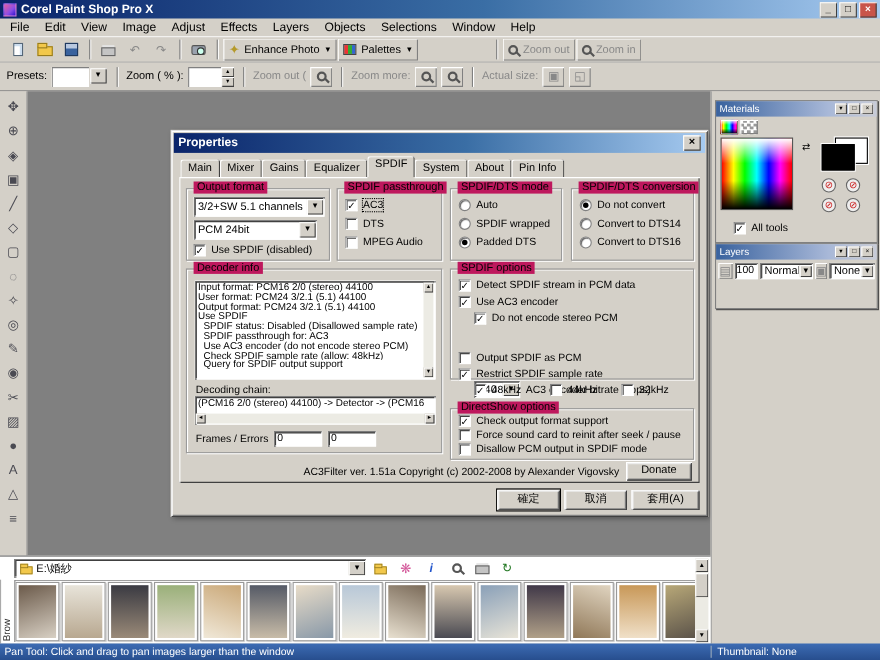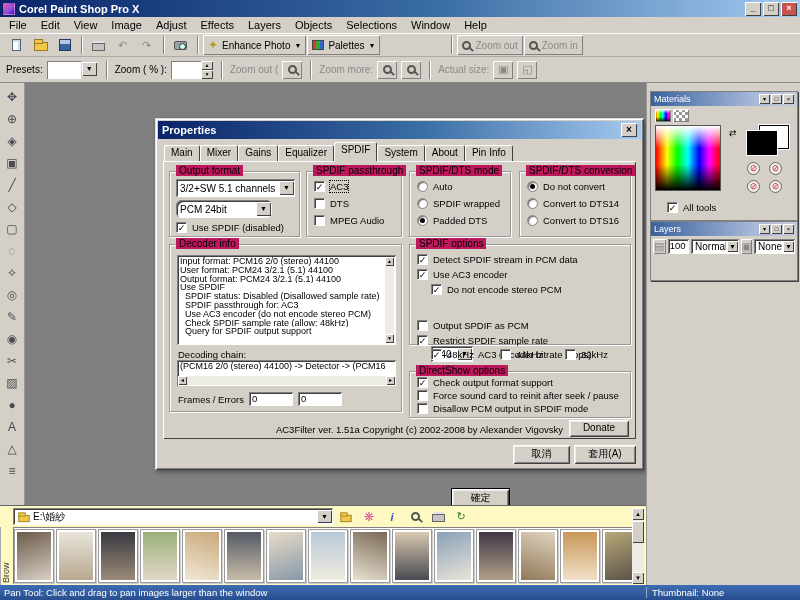--- a/index.html
+++ b/index.html
@@ -70,33 +70,33 @@
   .tab.active { height:19px; position:relative; z-index:3; box-shadow: inset 1px 1px 0 #fff, inset -1px 0 0 #404040, 0 2px 0 #d4d0c8; font-weight:normal; }
   .tabpage { position:absolute; left:8px; top:43px; width:473px; height:278px; background:#d4d0c8; box-shadow: inset 1px 1px 0 #fff, inset -1px -1px 0 #404040; }
 
   .di-line { font-size:9px; line-height:8.8px; white-space:pre; overflow:hidden; }
   .mini-vscroll { position:absolute; right:2px; top:2px; bottom:2px; width:9px; background:#ecebe4; display:flex; flex-direction:column; justify-content:space-between; }
   .mini-vscroll span { height:9px; background:#d4d0c8; box-shadow: inset 1px 1px 0 #fff, inset -1px -1px 0 #404040; font-size:5px; text-align:center; line-height:9px; }
   .mini-hscroll { position:absolute; left:1px; right:1px; bottom:1px; height:9px; background:#ecebe4; display:flex; justify-content:space-between; }
   .mini-hscroll span { width:9px; height:9px; background:#d4d0c8; box-shadow: inset 1px 1px 0 #fff, inset -1px -1px 0 #404040; font-size:5px; text-align:center; line-height:9px; }
 
   .dlg-btn { position:absolute; height:19px; width:57px; line-height:17px; }
-  .dlg-btn.default { box-shadow: 0 0 0 1px #000, inset 1px 1px 0 #fff, inset -1px -1px 0 #404040, inset 2px 2px 0 #ececec, inset -2px -2px 0 #808080; margin-top: 44px; }
+  .dlg-btn.default { box-shadow: 0 0 0 1px #000, inset 1px 1px 0 #fff, inset -1px -1px 0 #404040, inset 2px 2px 0 #ececec, inset -2px -2px 0 #808080; }
 
   
   .palette { position:absolute; left:3px; width:148px; background:#d4d0c8; border:1px solid #808080; box-shadow: 1px 1px 0 #404040; }
   .pal-title { height:14px; background:linear-gradient(to right,#39629e,#a8b8d8 70%,#c8ccd8); color:#fff; font-size:9px; display:flex; align-items:center; padding:0 3px; gap:2px; }
   .pal-btns { margin-left:auto; display:flex; gap:1px; }
   .pal-btns span { width:11px; height:10px; background:#d4d0c8; box-shadow: inset 1px 1px 0 #fff, inset -1px -1px 0 #404040; color:#000; font-size:6px; line-height:10px; text-align:center; }
   .rainbow { background: linear-gradient(to bottom, #fff 0%, rgba(255,255,255,0) 35%, rgba(0,0,0,0) 60%, #000 100%), linear-gradient(to right, #f00, #ff0 17%, #0f0 33%, #0ff 50%, #00f 67%, #f0f 83%, #f00); }
   .swatch { border:1px solid #000; box-shadow: 0 0 0 1px #fff; }
   .circle-btn { width:13px; height:13px; border-radius:50%; background:#eee; border:1px solid #666; font-size:9px; line-height:11px; text-align:center; color:#c22; }
 
   
-  .browser { position:absolute; top:505px; left:0; width:646px; height:80px; background:#fef9c3; border-top:1px solid #666; }
+  .browser { position:absolute; top:505px; left:0; width:646px; height:80px; background:#ffffff; border-top:1px solid #666; }
   .browse-tab { position:absolute; left:0; bottom:0; width:11px; height:58px; font-size:9px; color:#333; writing-mode:vertical-rl; transform:rotate(180deg); text-align:left; padding-top:2px; border-right:1px solid #aaa; }
   .pathrow { position:absolute; left:13px; top:2px; right:14px; height:17px; display:flex; align-items:center; gap:3px; }
   .path-combo { width:320px; height:17px; }
   .thumbs { position:absolute; left:13px; top:21px; right:14px; bottom:1px; background:#fff; box-shadow: inset 1px 1px 0 #808080; display:flex; align-items:center; gap:2px; padding:2px 1px; overflow:hidden; }
   .thumb { width:40px; height:54px; background:#fff; border:1px solid #999; box-shadow:1px 1px 1px #0003; padding:2px; flex:none; }
   .thumb .photo { width:100%; height:100%; }
   .vscroll { position:absolute; right:2px; top:2px; bottom:1px; width:12px; background:#ecebe4; }
   .vscroll .arrow { position:absolute; left:0; width:12px; height:12px; background:#d4d0c8; box-shadow: inset 1px 1px 0 #fff, inset -1px -1px 0 #404040; font-size:6px; text-align:center; line-height:12px; }
   .vscroll .thumb-track { position:absolute; left:0; top:13px; width:12px; height:22px; background:#d4d0c8; box-shadow: inset 1px 1px 0 #fff, inset -1px -1px 0 #404040; }
 
@@ -251,21 +251,21 @@
     </div>
 
     <div class="tabpage">
 
       <div class="group" style="left:6px; top:10px; width:131px; height:66px;">
         <span class="legend">Output format</span>
         <div class="combo" style="position:absolute; left:6px; top:7px; width:119px;">
           <span class="val">3/2+SW 5.1 channels</span>
           <span class="drop-arrow">▼</span>
         </div>
-        <div class="combo" style="position:absolute; left:6px; top:28px; width:96px;border-radius:6px;">
+        <div class="combo" style="position:absolute; left:6px; top:28px; width:112px;">
           <span class="val">PCM 24bit</span>
           <span class="drop-arrow">▼</span>
         </div>
         <div class="row" style="left:6px; top:50px;">
           <span class="cb checked"></span>
           <span class="fine">Use SPDIF (disabled)</span>
         </div>
       </div>
 
       <div class="group" style="left:143px; top:10px; width:96px; height:66px;">

